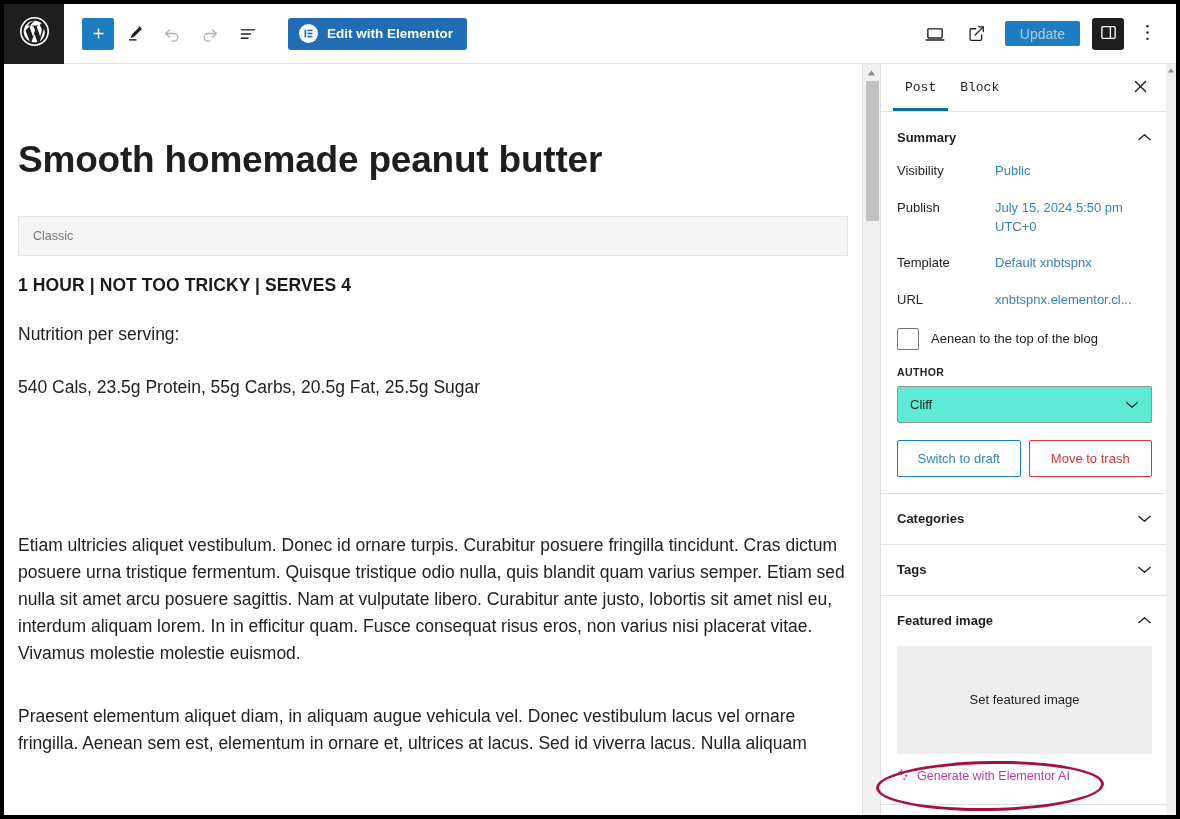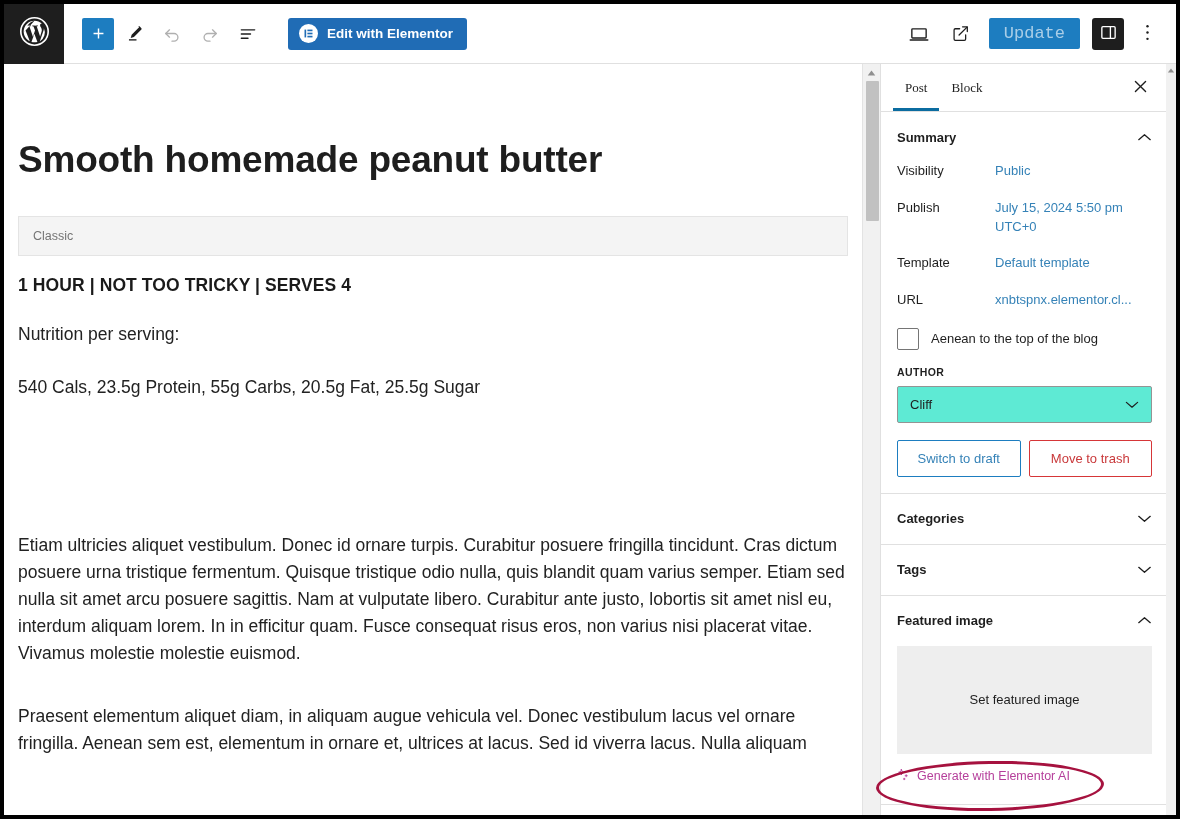--- a/index.html
+++ b/index.html
@@ -103,28 +103,28 @@
   .tb-right {
     margin-left: auto;
     display: flex;
     align-items: center;
     height: 60px;
     padding-right: 12px;
     gap: 6px;
   }
 
   .update-btn {
-    height: 31px;
+    height: 25px;
     background: #1d7dc0;
     color: rgba(255,255,255,0.62);
     border: none;
     border-radius: 2px;
     padding: 0 15px;
-    font-size: 17px;
-    font-family: Liberation Mono, monospace;
+    font-size: 14px;
+    font-family: Liberation Sans, sans-serif;
     cursor: pointer;
     margin: 0 4px;
   }
 
   .sidebar-toggle-btn {
     width: 32px;
     height: 32px;
     background: #1e1e1e;
     border: none;
     border-radius: 3px;
@@ -224,21 +224,21 @@
     height: 47px;
     display: flex;
     align-items: center;
     padding: 0 12px;
     font-size: 13px;
     color: #1e1e1e;
     cursor: pointer;
     position: relative;
     background: transparent;
     border: none;
-    font-family: Liberation Serif, serif;
+    font-family: Liberation Mono, monospace;
   }
 
   .tab.active::after {
     content: "";
     position: absolute;
     left: 0; right: 0; bottom: 0;
     height: 3px;
     background: #0b6ca0;
   }
 
@@ -609,21 +609,21 @@
           <span class="summary-value">Public</span>
         </div>
 
         <div class="summary-row">
           <span class="summary-label">Publish</span>
           <span class="summary-value">July 15, 2024 5:50 pm UTC+0</span>
         </div>
 
         <div class="summary-row">
           <span class="summary-label">Template</span>
-          <span class="summary-value">Default template</span>
+          <span class="summary-value">Default xnbtspnx</span>
         </div>
 
         <div class="summary-row">
           <span class="summary-label">URL</span>
           <span class="summary-value">xnbtspnx.elementor.cl...</span>
         </div>
 
         <div class="sticky-row">
           <span class="checkbox"></span>
           <span class="sticky-label">Aenean to the top of the blog</span>

